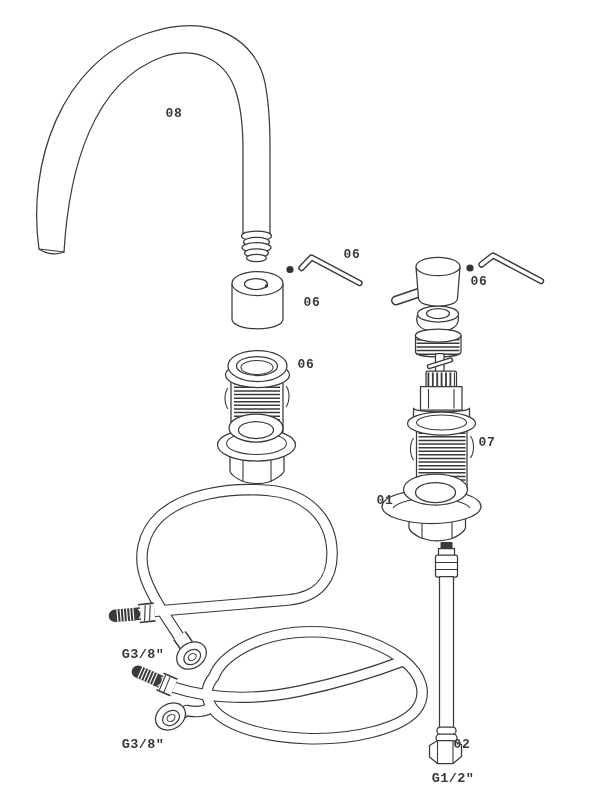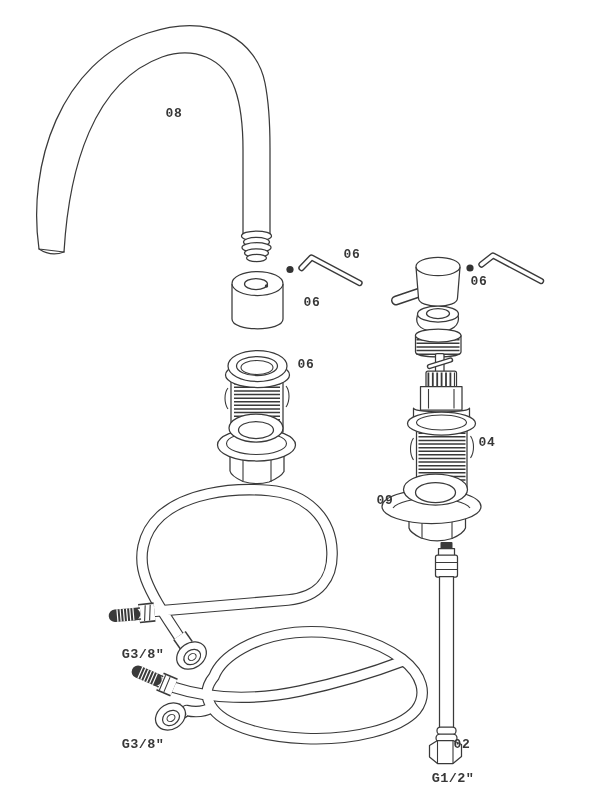--- a/index.html
+++ b/index.html
@@ -195,21 +195,21 @@
         <ellipse class="n" cx="171" cy="718" rx="4.2" ry="3.2" transform="rotate(-32 171 718)"></ellipse>
       </g>
     </g>
   </svg>
 
   <div class="plbl" style="left:174px; top:113px">08</div>
   <div class="plbl" style="left:352px; top:254px">06</div>
   <div class="plbl" style="left:312px; top:302px">06</div>
   <div class="plbl" style="left:306px; top:364px">06</div>
   <div class="plbl" style="left:479px; top:281px">06</div>
-  <div class="plbl" style="left:487px; top:442px">04</div>
-  <div class="plbl" style="left:385px; top:500px">09</div>
+  <div class="plbl" style="left:487px; top:442px">07</div>
+  <div class="plbl" style="left:385px; top:500px">01</div>
   <div class="plbl" style="left:462px; top:744px">02</div>
 
   <div class="tlbl" style="left:143px; top:654px">G3/8"</div>
   <div class="tlbl" style="left:143px; top:744px">G3/8"</div>
   <div class="tlbl" style="left:453px; top:778px">G1/2"</div>
 
 </div>
 
 </body></html>

